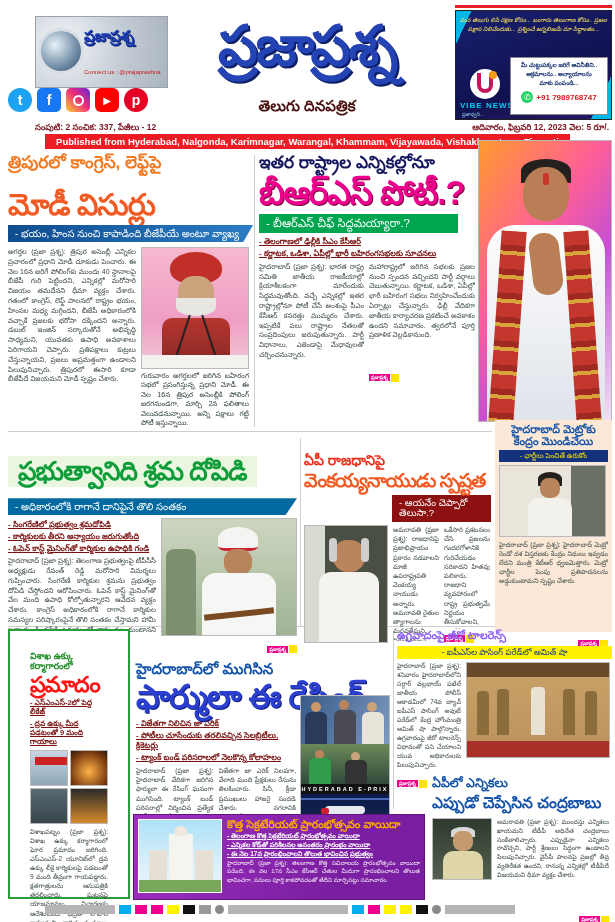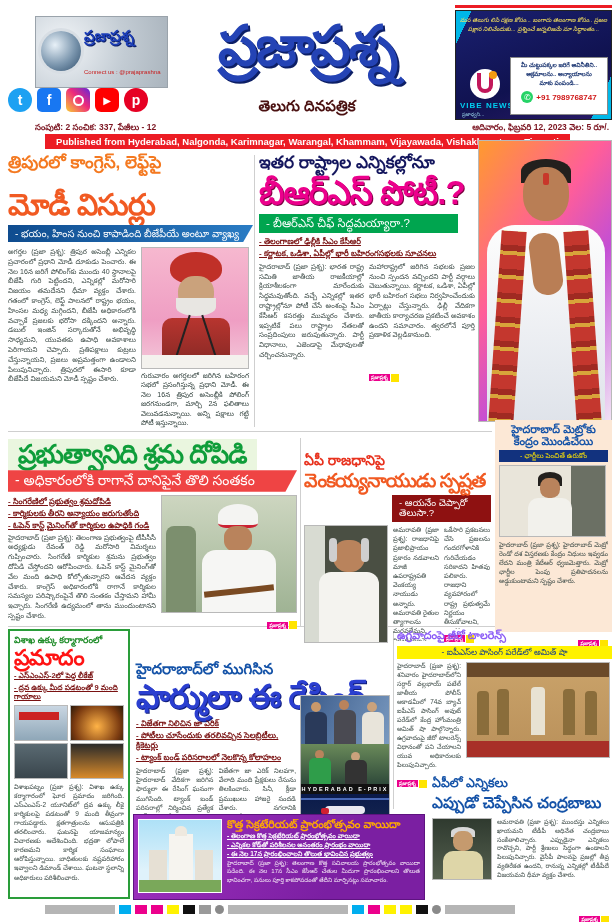--- a/index.html
+++ b/index.html
@@ -63,31 +63,31 @@
 
   
   .modi{position:absolute;left:8px;top:153px;width:245px}
   .modi .kicker{font-size:17px;color:#f47920}
   .modi .headline{font-size:30px;color:#f15a22;margin-top:16px}
   .modi .banner{background:linear-gradient(90deg,#0f4c8f,#2a7cc4);font-size:10px;margin-top:5px}
   .brs{position:absolute;left:259px;top:153px;width:216px}
   .brs .kicker{font-size:17px;color:#14165e}
   .brs .headline{font-size:33px;color:#ec008c;text-shadow:1px 1px 0 #7a0040;margin-top:3px}
   .brs .banner{background:#00a54f;font-size:11.5px;margin-top:4px;width:92%}
-  .srama{position:absolute;left:8px;top:439px;width:289px}
+  .srama{position:absolute;left:8px;top:456px;width:289px}
   .srama .headline{font-size:26px;color:#0f9d3a;background:#eaf6df;padding:2px 10px;display:inline-block}
-  .srama .banner{background:#ef4444;font-size:14px;margin-top:0}
+  .srama .banner{background:#0369a1;font-size:10px;margin-top:11px}
   .venk{position:absolute;left:304px;top:452px;width:187px}
   .venk .kicker{font-size:14px;color:#e8321e}
   .venk .headline{font-size:19px;color:#f15a22;margin-top:3px}
   .venk .banner{background:#8e1111;font-size:9.5px;margin-top:4px}
   .metro{position:absolute;left:495px;top:420px;width:117px;height:212px;background:#fce8d6;padding:4px}
   .metro .headline{font-size:11px;color:#1553a8;text-align:center;letter-spacing:0}
   .metro .banner{background:#12327e;color:#ffe400;font-size:7px;text-align:center;margin:3px 0;padding:2px}
-  .vizag{position:absolute;left:8px;top:629px;width:122px;height:270px;border:2px solid #2a9d3a;padding:4px;background:#fff}
+  .vizag{position:absolute;left:8px;top:629px;width:122px;height:270px;border:2px solid #2a9d3a;padding:20px;background:#fff}
   .vizag .kicker{font-size:9px;color:#1e8c28}
   .vizag .headline{font-size:22px;color:#ff1313;margin:1px 0}
   .vizag .bu{font-size:7.5px}
   .feh{position:absolute;left:136px;top:660px;width:254px}
   .feh .kicker{font-size:15px;color:#1553a8}
   .feh .headline{font-size:33px;color:#2b3fd0;text-shadow:1px 1px 0 #101d7a;margin-top:3px;white-space:nowrap}
   .fe-bullets{width:160px}
   .fe-photos{position:absolute;left:300px;top:695px;width:90px;border:1px solid #b9b9b9}
   .fe-label{background:#111;color:#fff;font-size:5.5px;letter-spacing:2px;text-align:center;padding:2px 0;font-weight:bold}
   .shah{position:absolute;left:397px;top:629px;width:215px}

